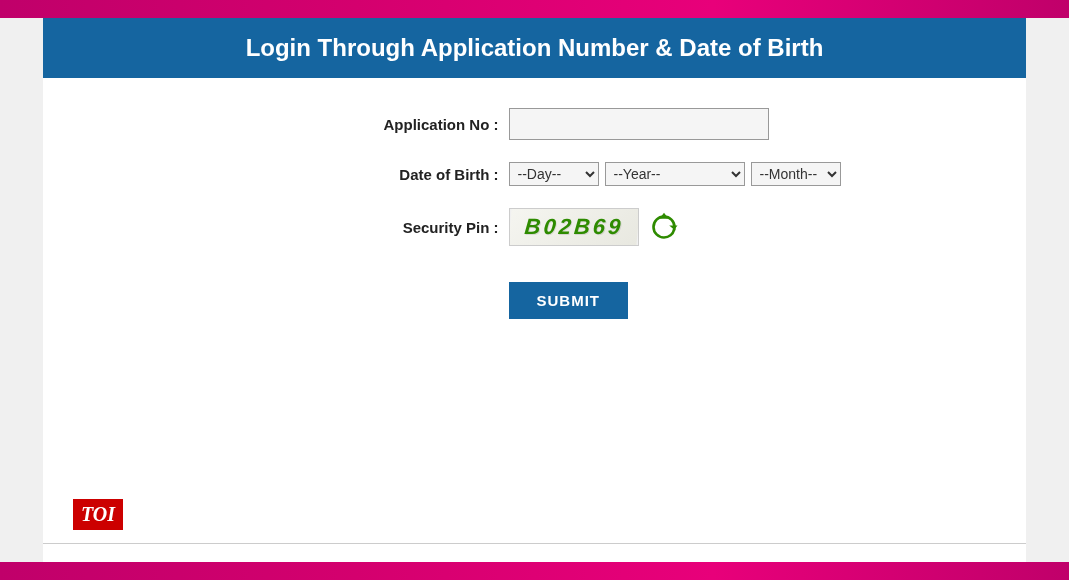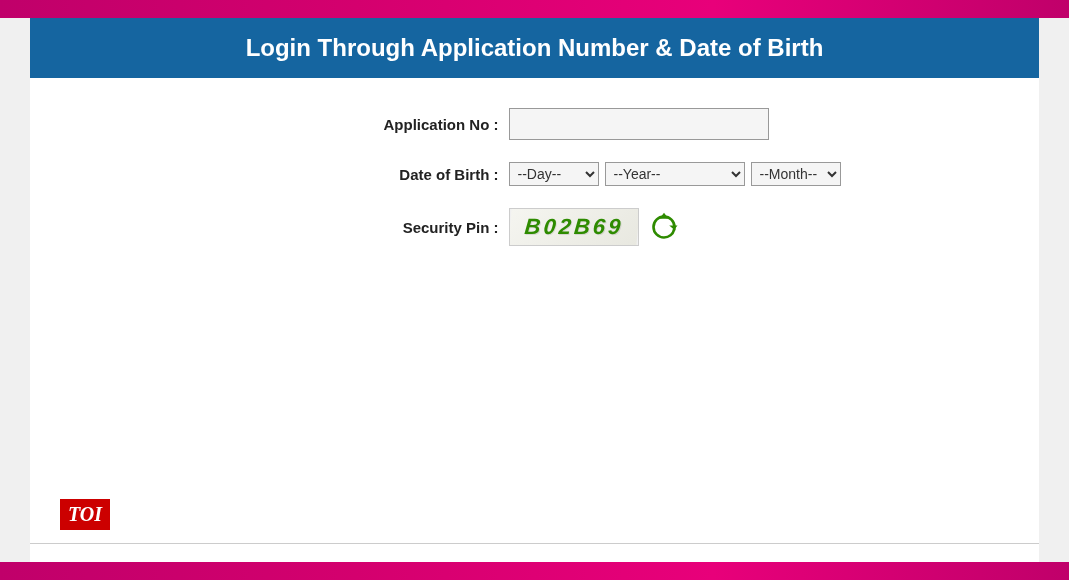--- a/index.html
+++ b/index.html
@@ -29,21 +29,21 @@
       height: 18px;
       background: linear-gradient(to right, #c0006a, #d4006e, #e8007a, #c0006a);
       position: absolute;
       bottom: 0;
       left: 0;
     }
 
     
     .main-container {
       background: #ffffff;
-      margin: 0 30px;
+      margin: 0 43px;
       min-height: calc(580px - 36px);
       position: relative;
     }
 
     
     .header-banner {
       background: #1565a0;
       width: 100%;
       padding: 16px 20px;
       text-align: center;
@@ -282,20 +282,24 @@
               <path d="M20 6 C27.7 6 34 12.3 34 20 C34 21.2 33.85 22.35 33.5 23.5" stroke="#2e8b00" stroke-width="3.5" fill="none" stroke-linecap="round"></path>
 
               <polygon points="20,1 14,9 26,9" fill="#2e8b00"></polygon>
 
               <polygon points="33.5,23.5 27,18 38,18" fill="#2e8b00"></polygon>
             </svg>
           </div>
         </div>
       </div>
 
+      <div class="submit-row">
+        <div style="min-width: 200px; padding-right: 10px;"></div>
+        <button class="submit-btn">SUBMIT</button>
+      </div>
 
     </div>
   </div>
 
   <div class="footer-line"></div>
 
   <div class="toi-logo">TOI</div>
 
 </div>
 

